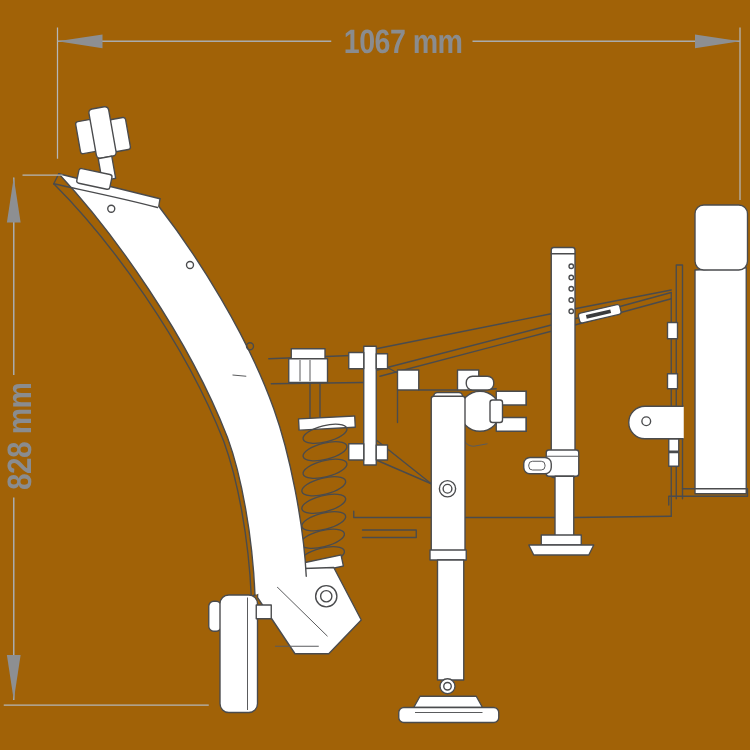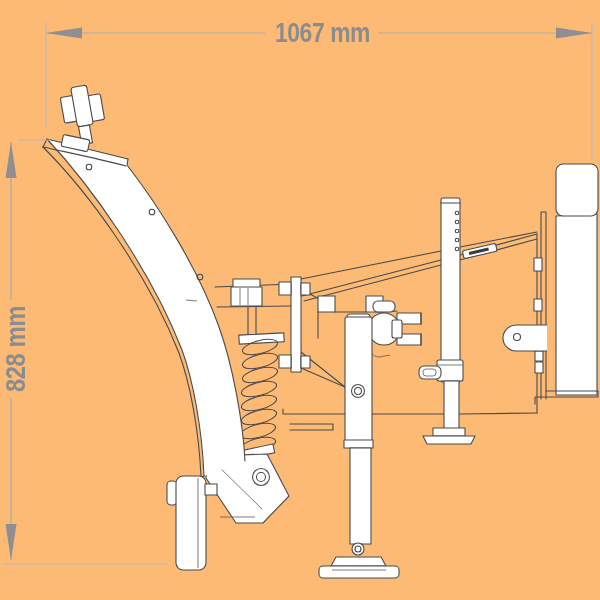--- a/index.html
+++ b/index.html
@@ -1,16 +1,16 @@
 <!DOCTYPE html>
 <html><head>
 <meta charset="utf-8">
 <style>
   html,body{margin:0;padding:0;background:#fff;}
-  #canvas{position:relative;width:600px;height:600px;background:#fdba74;overflow:hidden;
+  #canvas{position:relative;width:600px;height:600px;background:#a16207;overflow:hidden;
           font-family:"Liberation Sans", sans-serif;}
   svg{position:absolute;left:0;top:0;}
   .draw{stroke:#4a4b4d;stroke-width:1.1;fill:none;stroke-linecap:round;stroke-linejoin:round;}
   .drawf{stroke:#4a4b4d;stroke-width:1.1;fill:#ffffff;stroke-linejoin:round;}
   .thin{stroke:#5a5b5d;stroke-width:0.8;fill:none;}
   .dim{stroke:#a9abad;stroke-width:1.2;fill:none;}
   .ext{stroke:#b5b7b9;stroke-width:1;fill:none;}
   .arrow{fill:#8d8f92;stroke:none;}
   .dimtext{fill:#8a8c8f;font-size:27px;font-weight:bold;letter-spacing:-0.5px;}
   .dark{stroke:#3a3b3d;stroke-width:3;fill:none;}

